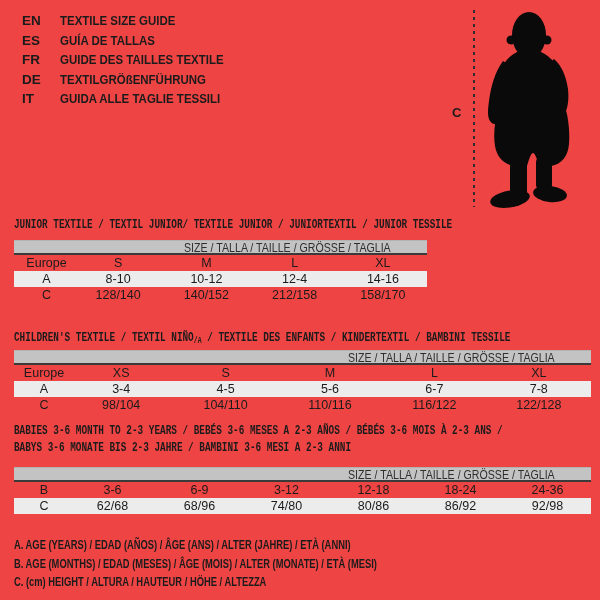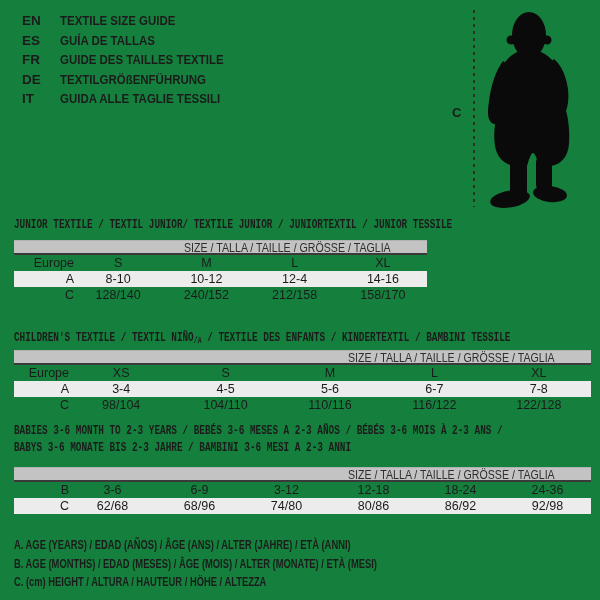--- a/index.html
+++ b/index.html
@@ -3,21 +3,21 @@
 <meta charset="utf-8">
 <style>
   :root{
     --header-bar:#c3c3c3;
     --row-alt:#ececec;
     --text:#1b1b1b;
   }
   *{margin:0;padding:0;box-sizing:border-box;}
   html,body{background:#fff;}
   .page{
-    position:relative;width:600px;height:600px;background:#15803d;overflow:hidden;
+    position:relative;width:600px;height:600px;background:#ef4444;overflow:hidden;
     font-family:"Liberation Sans",sans-serif;color:var(--text);
   }
   
   .cond72{display:inline-block;transform:scaleX(0.72);transform-origin:0 50%;white-space:nowrap;}
   .cond85{display:inline-block;transform:scaleX(0.85);transform-origin:0 50%;white-space:nowrap;}
 
   
   .lang-block{position:absolute;left:22px;top:11px;}
   .lang-row{display:flex;height:19.5px;align-items:center;font-weight:bold;font-size:13.5px;}
   .lang-code{width:38px;flex:0 0 38px;}
@@ -34,21 +34,21 @@
   .table{position:absolute;left:14px;}
   .size-bar{height:15px;line-height:15px;background:var(--header-bar);
     border-top:1px solid #b2b2b2;border-bottom:2px solid #3a3a3a;
     padding-left:5px;font-size:12.5px;color:#2e2e2e;text-align:right;}
   .row{display:grid;height:16px;align-items:center;font-size:12.5px;}
   .row.alt{background:var(--row-alt);}
   .t1{width:413px;} .t1 .row{grid-template-columns:60px repeat(4,1fr);}
   .t2{width:577px;} .t2 .row{grid-template-columns:55px repeat(5,1fr);}
   .t3{width:577px;} .t3 .row{grid-template-columns:55px repeat(6,1fr);}
   .cell{text-align:center;}
-  .cell.lbl{text-align:right;padding-left:5px;}
+  .cell.lbl{text-align:center;padding-left:5px;}
 
   
   .legend{position:absolute;left:14px;top:537px;}
   .legend-line{height:18.7px;display:flex;align-items:flex-start;font-weight:bold;font-size:13px;}
 </style>
 </head>
 <body>
 
 <div class="page">
 
@@ -110,21 +110,21 @@
     <div class="row alt">
       <div class="cell lbl">A</div>
       <div class="cell">8-10</div>
       <div class="cell">10-12</div>
       <div class="cell">12-4</div>
       <div class="cell">14-16</div>
     </div>
     <div class="row">
       <div class="cell lbl">C</div>
       <div class="cell">128/140</div>
-      <div class="cell">240/152</div>
+      <div class="cell">140/152</div>
       <div class="cell">212/158</div>
       <div class="cell">158/170</div>
     </div>
   </div>
 
   <div class="t-title" style="top:329px;">
     <span class="cond72"><span>CHILDREN'S TEXTILE / TEXTIL NIÑO</span><span class="sub">/A</span><span> / TEXTILE DES ENFANTS / KINDERTEXTIL / BAMBINI TESSILE</span></span>
   </div>
   <div class="table t2" style="top:350px;">
     <div class="size-bar">

